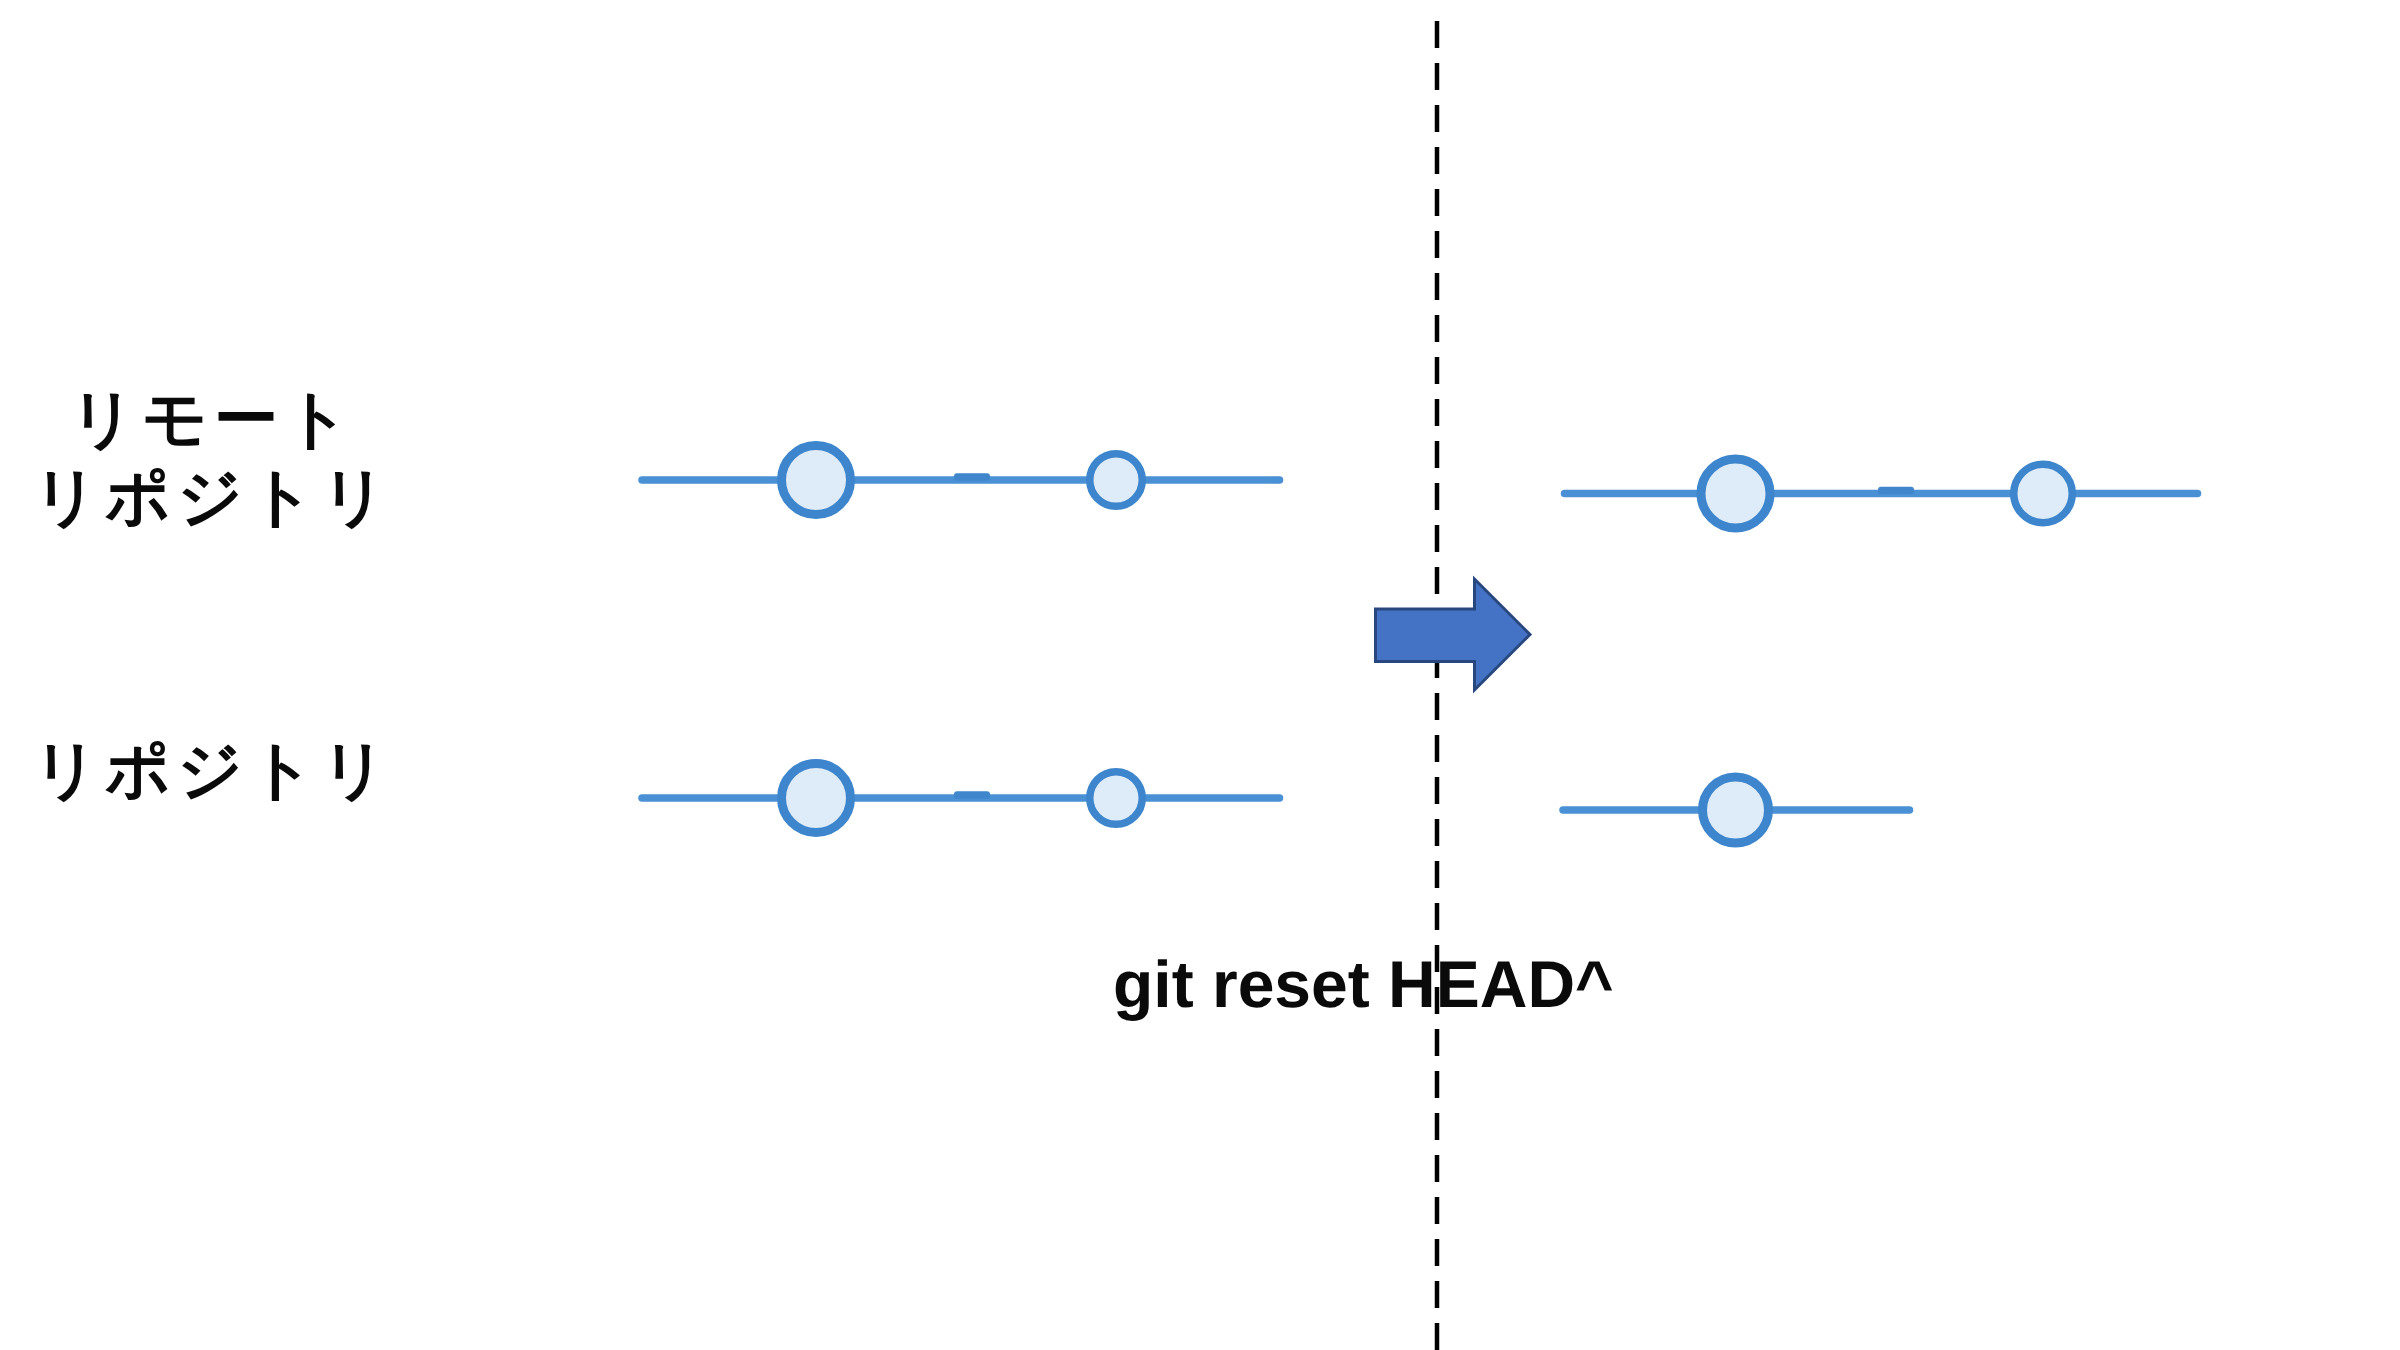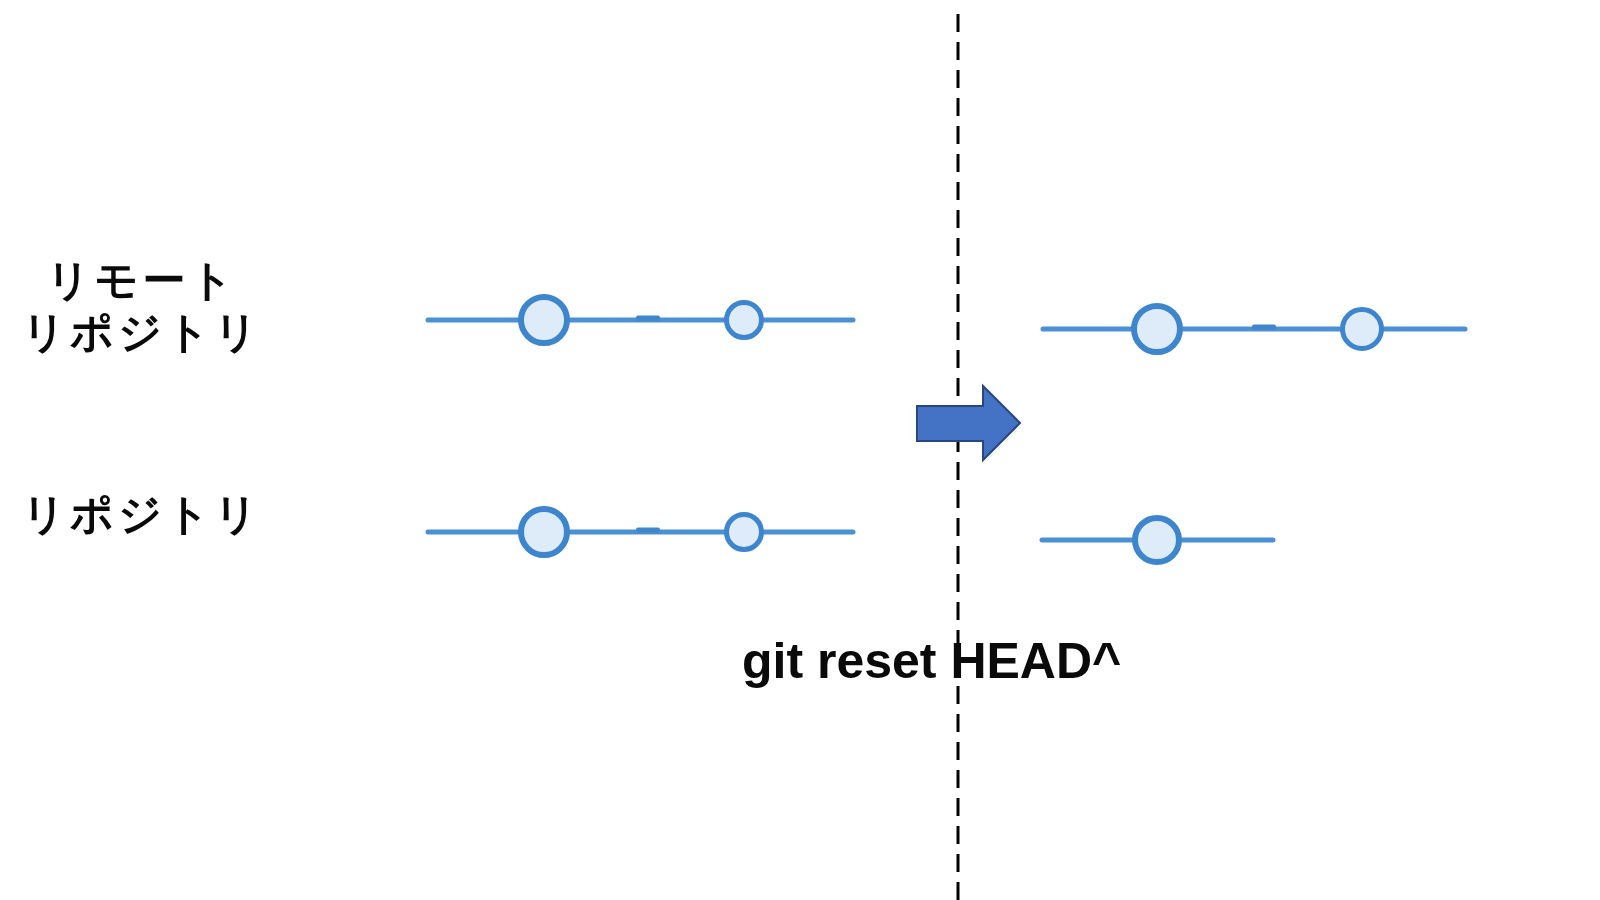--- a/index.html
+++ b/index.html
@@ -34,21 +34,21 @@
     white-space: nowrap;
   }
   .repo-label.remote { left: 22px; top: 254px; }
   .repo-label.local  { left: 22px; top: 488px; }
   .command-text {
     position: absolute;
     left: 742px;
     top: 632px;
     font-weight: bold;
     color: #0a0a0a;
-    font-size: 50px;
+    font-size: 44px;
     letter-spacing: 0px;
     white-space: nowrap;
   }
 </style>
 </head>
 <body>
 
 <div class="stage">
 
   <svg width="1600" height="900" viewBox="0 0 1600 900" xmlns="http://www.w3.org/2000/svg">

